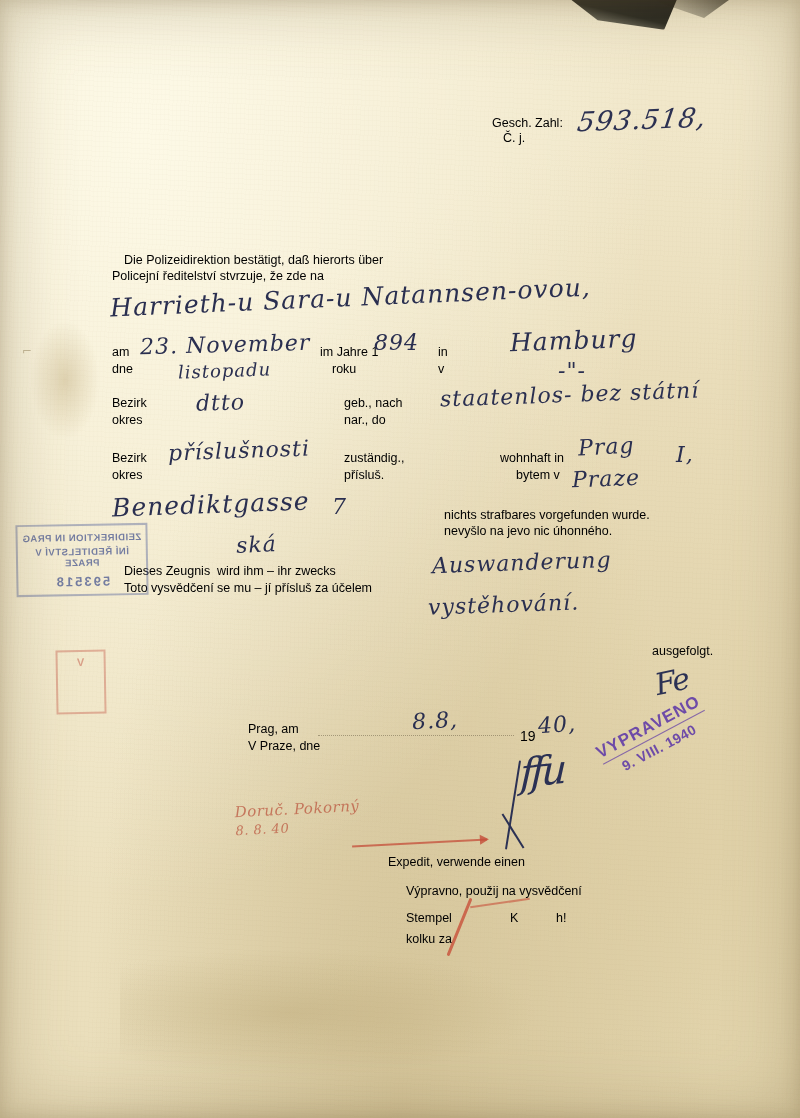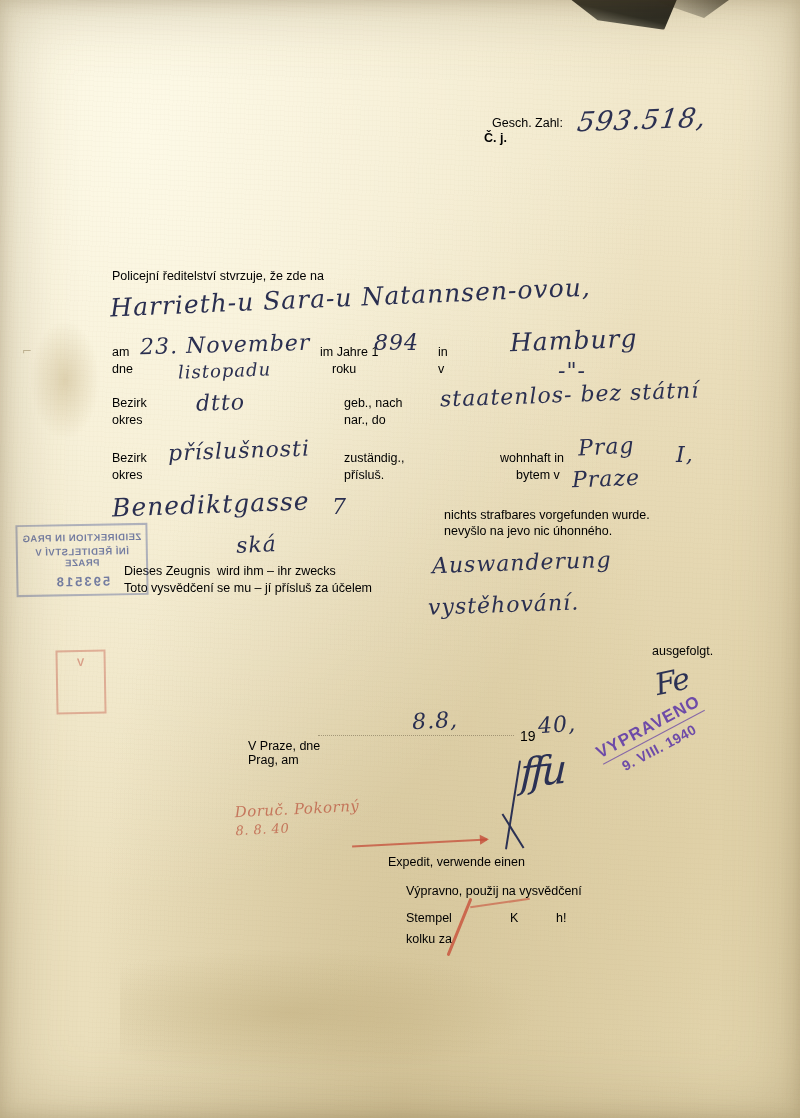--- a/index.html
+++ b/index.html
@@ -311,24 +311,25 @@
 
 <div id="page">
   <div id="paper-base"></div>
   <div id="paper-grain"></div>
   <div id="stain-left"></div>
   <div id="stain-bottom"></div>
   <div id="corner-tear"></div>
   <div id="corner-tear2"></div>
 
   <div class="p sm" style="left:492px; top:116px;">Gesch. Zahl:</div>
-  <div class="p sm" style="left:484px; top:131px;font-weight:bold;">Č. j.</div>
+  <div class="p sm" style="left:503px; top:131px;">Č. j.</div>
   <div id="gesch-number">593.518,</div>
 
 
+  <div class="p sm" style="left:124px; top:253px;">Die Polizeidirektion bestätigt, daß hierorts über</div>
   <div class="p sm" style="left:112px; top:269px;">Policejní ředitelství stvrzuje, že zde na</div>
 
   <div class="hw big" style="left:110px; top:283px; transform:rotate(-2.5deg);">Harrieth-u Sara-u Natannsen-ovou,</div>
 
   <div class="p sm" style="left:112px; top:345px;">am</div>
   <div class="p sm" style="left:112px; top:362px;">dne</div>
   <div class="hw med" style="left:140px; top:332px; transform:rotate(-1.5deg);">23. November</div>
   <div class="hw sml" style="left:178px; top:360px; transform:rotate(-2deg);">listopadu</div>
 
   <div class="p sm" style="left:320px; top:345px;">im Jahre 1</div>
@@ -369,21 +370,21 @@
   <div class="p sm" style="left:444px; top:524px;">nevyšlo na jevo nic úhonného.</div>
 
   <div class="p sm" style="left:124px; top:564px;">Dieses Zeugnis  wird ihm – ihr zwecks</div>
   <div class="p sm" style="left:124px; top:581px;">Toto vysvědčení se mu – jí přísluš za účelem</div>
   <div class="hw med" style="left:432px; top:550px; transform:rotate(-2deg);">Auswanderung</div>
   <div class="hw med" style="left:428px; top:592px; transform:rotate(-2deg);">vystěhování.</div>
 
   <div class="p sm" style="left:652px; top:644px;">ausgefolgt.</div>
   <div class="sig" id="sig-ausgefolgt">Fe</div>
 
-  <div class="p sm" style="left:248px; top:753px;text-align:center;">Prag, am</div>
+  <div class="p sm" style="left:248px; top:722px;text-align:center;">Prag, am</div>
   <div class="p sm" style="left:248px; top:739px;">V Praze, dne</div>
   <div class="rule" style="left:318px; top:735px; width:196px;"></div>
   <div class="hw med" style="left:412px; top:708px; transform:rotate(-3deg);">8.8,</div>
   <div class="p sm" style="left:520px; top:728px; font-size:14px;">19</div>
   <div class="hw med" style="left:538px; top:712px; transform:rotate(-4deg);">40,</div>
 
   <div class="sig" id="sig-main">ffu</div>
   <div id="sig-tail"></div>
   <div id="sig-tail2"></div>
 

